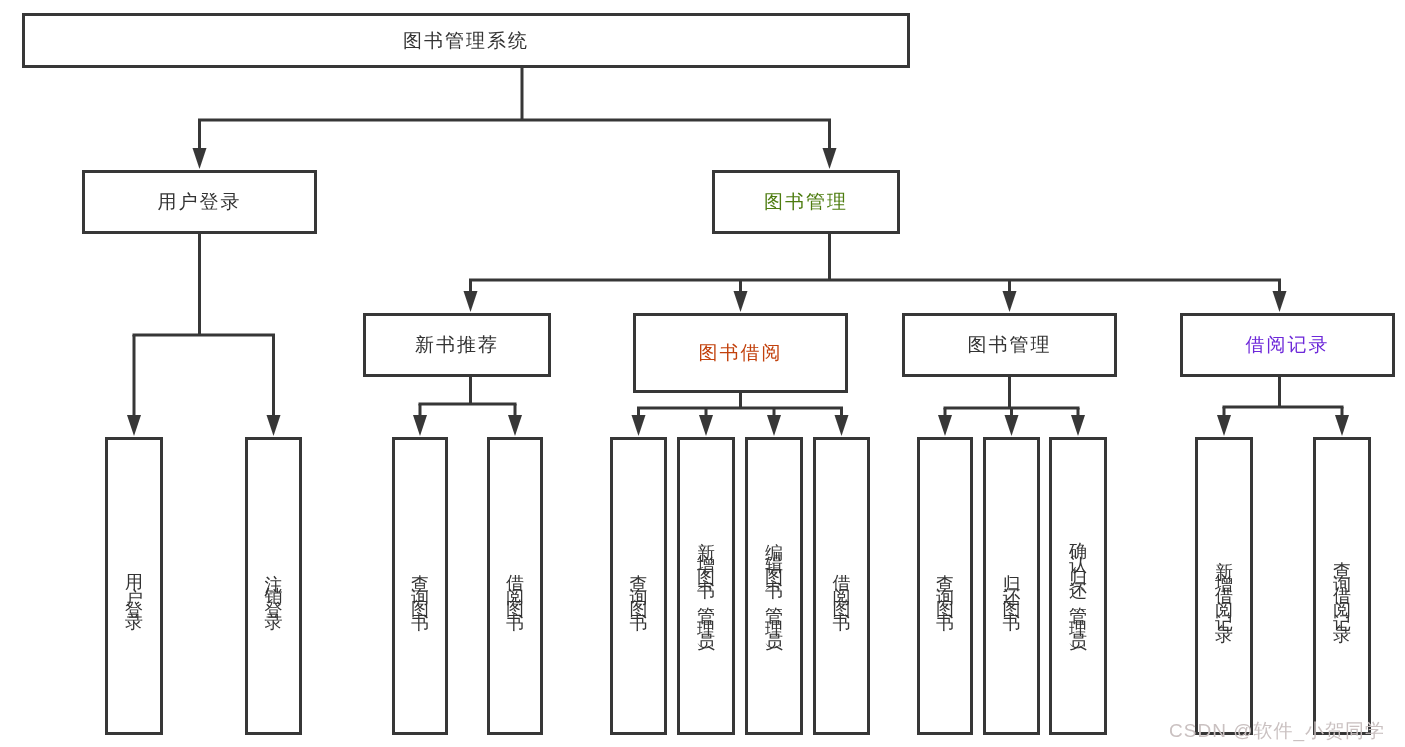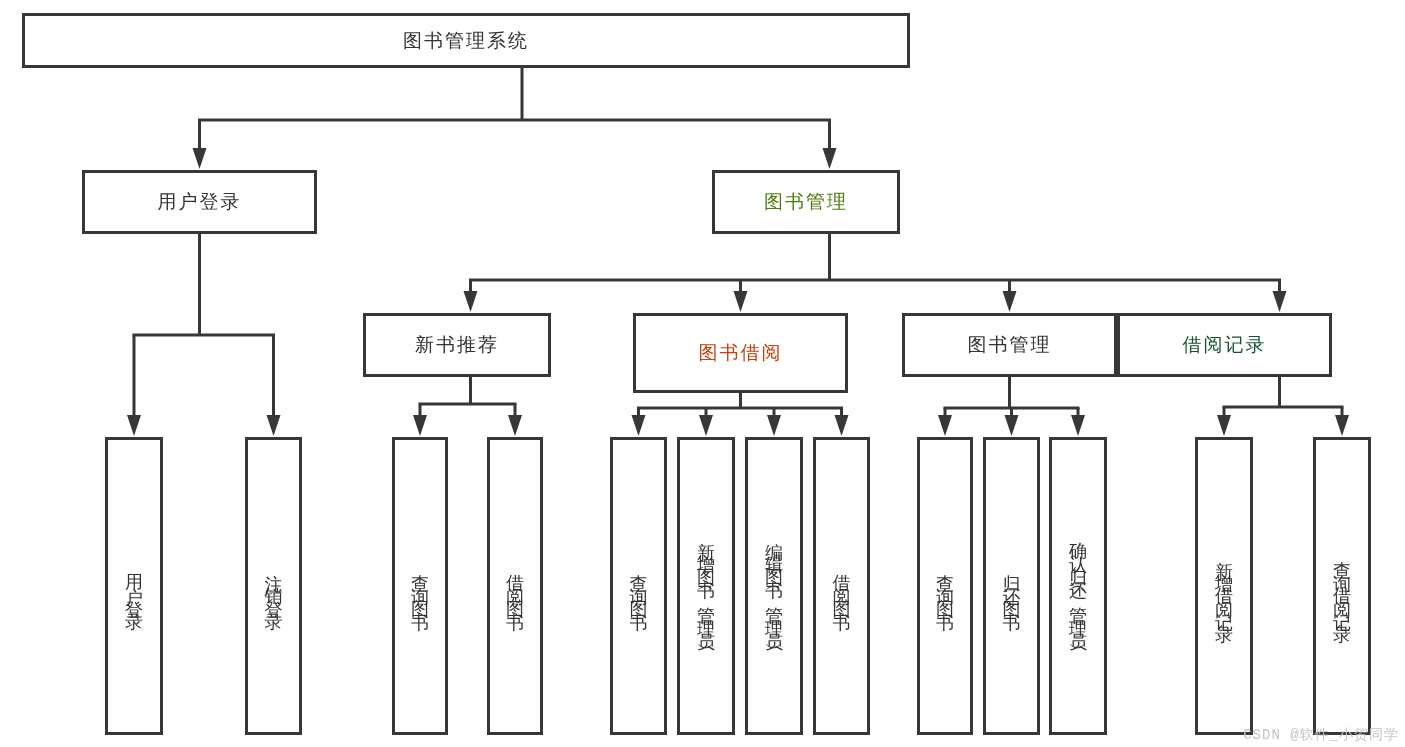--- a/index.html
+++ b/index.html
@@ -11,22 +11,22 @@
   .node{
     position:absolute;box-sizing:border-box;border:3px solid #373737;background:#ffffff;
     display:flex;align-items:center;justify-content:center;
     font-size:19px;letter-spacing:2px;white-space:nowrap;z-index:2;
   }
   .node.v{
     writing-mode:vertical-lr;text-orientation:mixed;
     font-size:18px;letter-spacing:13px;
   }
   .watermark{
-    position:absolute;right:6px;bottom:3px;z-index:6;
-    font-size:14px;letter-spacing:1px;color:#cac1c1;white-space:nowrap;font-family:Liberation Mono, monospace;
+    position:absolute;right:20px;bottom:3px;z-index:6;
+    font-size:19px;letter-spacing:1px;color:#cac1c1;white-space:nowrap;
   }
 </style>
 </head>
 <body>
 
 <div id="stage">
   <svg id="edges" width="1405" height="747" viewBox="0 0 1405 747">
       <line x1="522" y1="68" x2="522" y2="120" stroke="#373737" stroke-width="3"></line>
       <line x1="198" y1="120" x2="831" y2="120" stroke="#373737" stroke-width="3"></line>
       <line x1="199.5" y1="120" x2="199.5" y2="154" stroke="#373737" stroke-width="3"></line>
@@ -80,21 +80,21 @@
       <line x1="1342" y1="407" x2="1342" y2="421" stroke="#373737" stroke-width="3"></line>
       <polygon points="1335,415 1349,415 1342,436" fill="#373737"></polygon>
     </svg>
   <div class="watermark" style="color: rgb(202, 193, 193);">CSDN @软件_小贺同学</div>
 <div class="node" style="left: 22px; top: 13px; width: 888px; height: 55px; border-color: rgb(55, 55, 55); color: rgb(51, 51, 51);">图书管理系统</div>
     <div class="node" style="left: 82px; top: 170px; width: 235px; height: 64px; border-color: rgb(55, 55, 55); color: rgb(51, 51, 51);">用户登录</div>
     <div class="node" style="left: 712px; top: 170px; width: 188px; height: 64px; border-color: rgb(55, 55, 55); color: #4d7c0f;">图书管理</div>
     <div class="node" style="left: 363px; top: 313px; width: 188px; height: 64px; border-color: rgb(55, 55, 55); color: rgb(51, 51, 51);">新书推荐</div>
     <div class="node" style="left: 633px; top: 313px; width: 215px; height: 80px; border-color: rgb(55, 55, 55); color: #c2410c;">图书借阅</div>
     <div class="node" style="left: 902px; top: 313px; width: 215px; height: 64px; border-color: rgb(55, 55, 55); color: rgb(51, 51, 51);">图书管理</div>
-    <div class="node" style="left: 1117px; top: 313px; width: 215px; height: 64px; border-color: rgb(55, 55, 55); color: #14532d;">借阅记录</div>
+    <div class="node" style="left: 1180px; top: 313px; width: 215px; height: 64px; border-color: rgb(55, 55, 55); color: #6d28d9;">借阅记录</div>
     <div class="node v" style="left: 105px; top: 437px; width: 58px; height: 298px; border-color: rgb(55, 55, 55); color: rgb(51, 51, 51);">用户登录</div>
     <div class="node v" style="left: 245px; top: 437px; width: 57px; height: 298px; border-color: rgb(55, 55, 55); color: rgb(51, 51, 51);">注销登录</div>
     <div class="node v" style="left: 392px; top: 437px; width: 56px; height: 298px; border-color: rgb(55, 55, 55); color: rgb(51, 51, 51);">查询图书</div>
     <div class="node v" style="left: 487px; top: 437px; width: 56px; height: 298px; border-color: rgb(55, 55, 55); color: rgb(51, 51, 51);">借阅图书</div>
     <div class="node v" style="left: 610px; top: 437px; width: 57px; height: 298px; border-color: rgb(55, 55, 55); color: rgb(51, 51, 51);">查询图书</div>
     <div class="node v" style="left: 677px; top: 437px; width: 58px; height: 298px; border-color: rgb(55, 55, 55); color: rgb(51, 51, 51);">新增图书（管理员）</div>
     <div class="node v" style="left: 745px; top: 437px; width: 58px; height: 298px; border-color: rgb(55, 55, 55); color: rgb(51, 51, 51);">编辑图书（管理员）</div>
     <div class="node v" style="left: 813px; top: 437px; width: 57px; height: 298px; border-color: rgb(55, 55, 55); color: rgb(51, 51, 51);">借阅图书</div>
     <div class="node v" style="left: 917px; top: 437px; width: 56px; height: 298px; border-color: rgb(55, 55, 55); color: rgb(51, 51, 51);">查询图书</div>
     <div class="node v" style="left: 983px; top: 437px; width: 57px; height: 298px; border-color: rgb(55, 55, 55); color: rgb(51, 51, 51);">归还图书</div>

